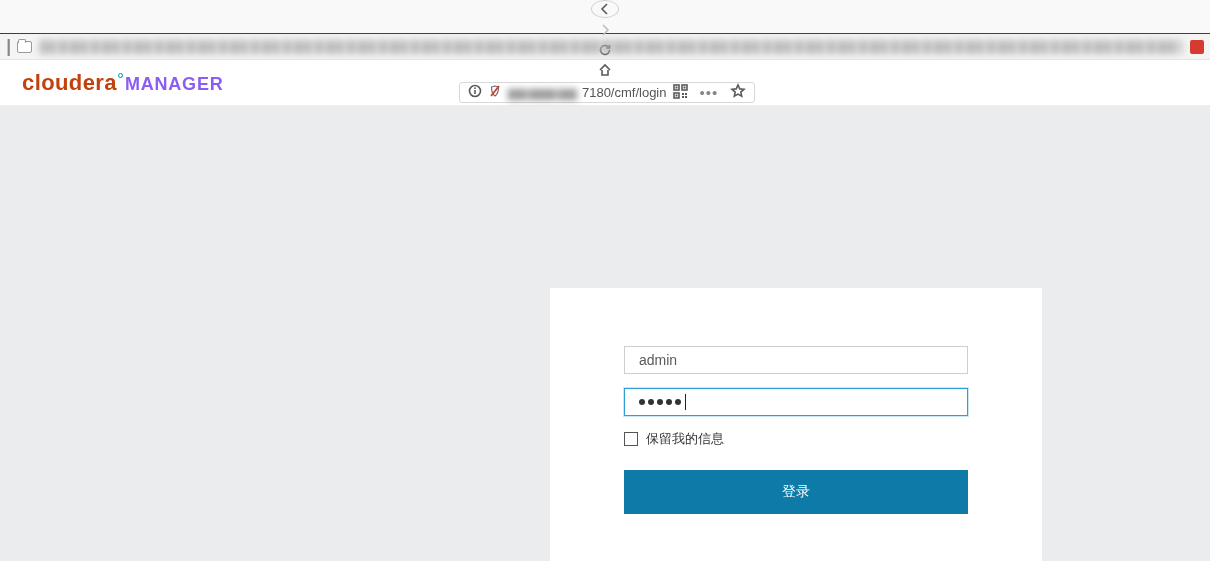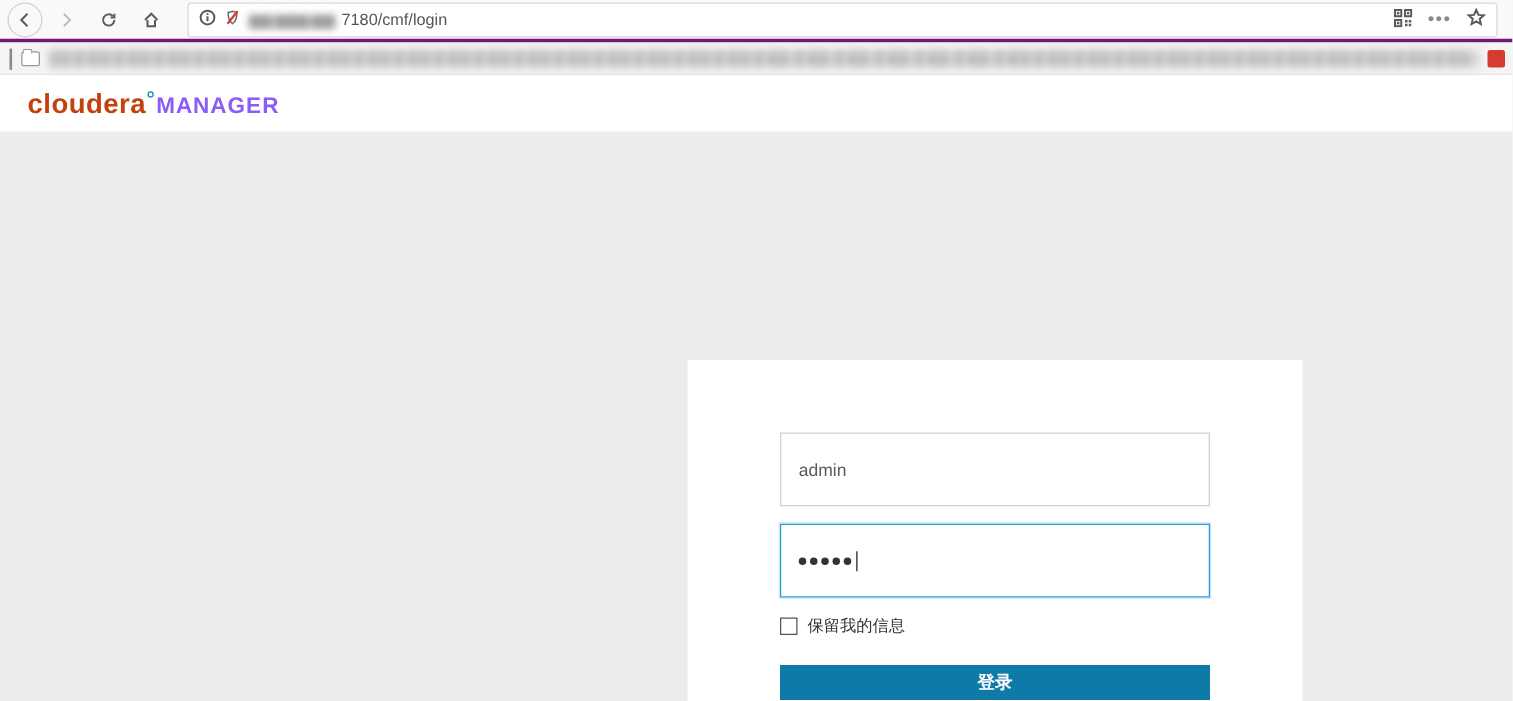--- a/index.html
+++ b/index.html
@@ -2,25 +2,26 @@
 <html><head>
 <meta charset="utf-8">
 <style>
   * { box-sizing: border-box; margin: 0; padding: 0; }
   html, body { width: 1210px; height: 561px; font-family: Arial, "Microsoft YaHei", sans-serif; overflow: hidden; }
 
   
   .browser-toolbar {
     height: 34px;
     background: #f9f9fa;
-    border-bottom: 3px solid #701a75;
+    border-bottom: 1px solid #701a75;
     display: flex;
     align-items: center;
     padding: 0 6px;
     gap: 4px;
+    flex-direction: column;
   }
   .nav-btn {
     width: 30px; height: 30px;
     display: flex; align-items: center; justify-content: center;
     border-radius: 4px;
     color: #5a5a5a;
   }
   .nav-btn.back {
     border: 1px solid #d0d0d0;
     border-radius: 50%;
@@ -120,21 +121,21 @@
     left:550px; top:182px;
     width:492px;
     height: 273px; 
     background:#ffffff;
     padding:58px 74px 0 74px;
     box-shadow:0 0 0 rgba(0,0,0,0);
   }
 
   .text-input {
     width:100%;
-    height:59px;
+    height:28px;
     border:1px solid #cfcfcf;
     padding:0 14px;
     font-size:14px;
     color:#5a5a5a;
     outline:none;
     background:#fff;
   }
   .text-input-wrap { position:relative; }
   .text-input-wrap.focused .text-input{
     border:1px solid #2d9fd6;
@@ -152,28 +153,27 @@
     margin-top:14px;
     display:flex; align-items:center; gap:8px;
     font-size:13px; color:#333;
   }
   .checkbox{
     width:14px;height:14px;border:1.5px solid #555;background:#fff;
   }
 
   .login-btn{
     margin-top:22px;
-    width:100%; height:28px;
+    width:100%; height:44px;
     background:#0e7aa8;
     color:#fff;
     font-size:14px;
     display:flex;align-items:center;justify-content:center;
     border:none;
     cursor:pointer;
-    font-weight:bold;
   }
 
   .icon-stroke { stroke:#5a5a5a; stroke-width:1.6; fill:none; }
 </style>
 </head>
 <body>
 
 <div class="browser-toolbar">
   <div class="nav-btn back">
     <svg width="16" height="16" viewBox="0 0 16 16">

